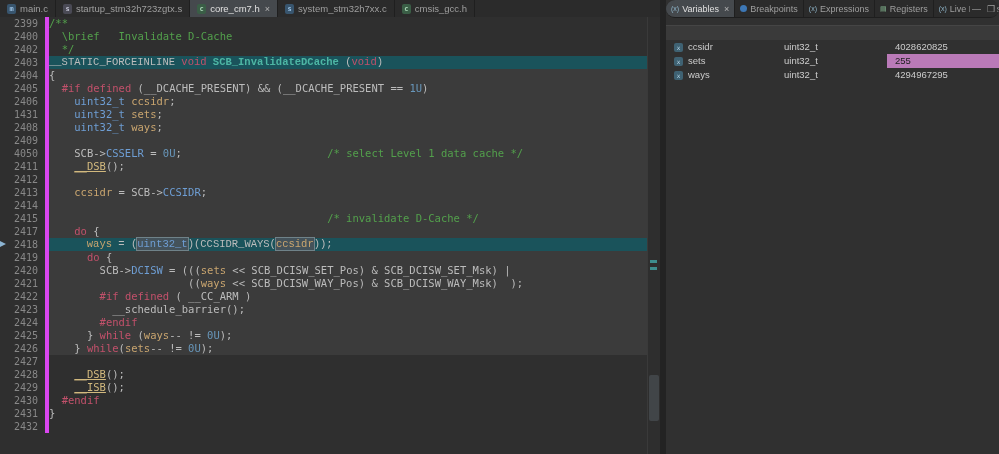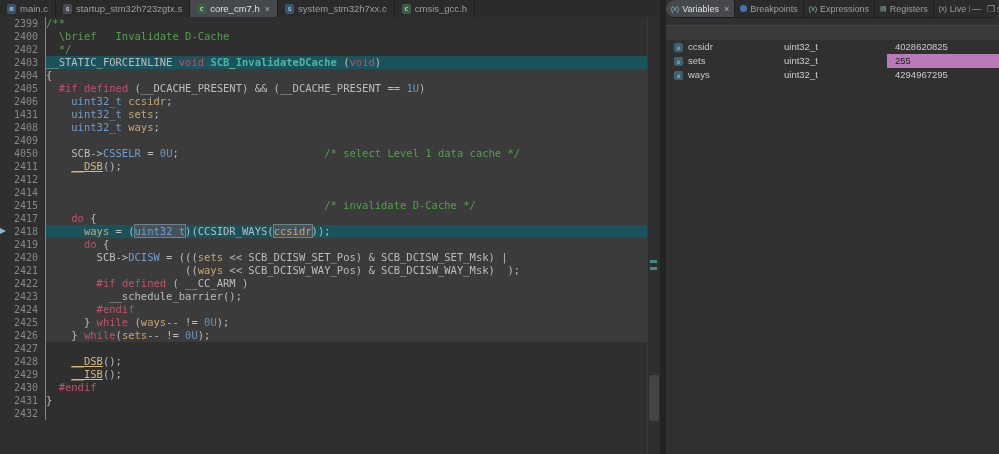--- a/index.html
+++ b/index.html
@@ -18,24 +18,24 @@
          font:bold 7px/10px "DejaVu Sans Mono",monospace;text-align:center;}
   .c-file-icon{background:#38556e;color:#9cc3e5;}
   .s-file-icon{background:#4a4a55;color:#c5c5d5;}
   .h-file-icon{background:#3a5e46;color:#a8d5b5;}
 
   #code-area{position:absolute;top:17px;left:0;right:0;bottom:0;background:#2f2f2f;overflow:hidden;}
   #code-lines{position:absolute;top:0;left:0;width:calc(100% - 12px);}
   .code-row{display:flex;height:13px;line-height:13px;font-family:"DejaVu Sans Mono",monospace;font-size:10.5px;}
   .ann{flex:0 0 8px;position:relative;background:#2f2f2f;}
   .lnum{flex:0 0 30px;text-align:right;padding-right:7px;color:#888;background:#2f2f2f;
-        border-right:1px solid #d946ef;font-size:10px;}
+        border-right:4px solid #d946ef;font-size:10px;}
   .lcode{flex:1 1 auto;white-space:pre;color:var(--tok-pl);}
   .row-band .lcode{background:var(--band);}
-  .row-sel .lcode,.row-dbg .lcode{background:var(--teal);}
+  .row-sel .lcode,.row-dbg .lcode{background:var(--teal);font-family:Liberation Mono, monospace;}
   .tk-pl{color:var(--tok-pl);}
   .tk-kw{color:var(--tok-kw);}
   .tk-ty{color:var(--tok-ty);}
   .tk-nm{color:var(--tok-nm);}
   .tk-var{color:var(--tok-var);}
   .tk-fn{color:var(--tok-fn);text-decoration:underline;}
   .tk-fd{color:var(--tok-fd);font-weight:bold;}
   .tk-cm{color:var(--tok-cm);}
   .tk-occ{background:#44525a;box-shadow:0 0 0 1px #6f8289;}
   .ip-arrow{position:absolute;left:0;top:3px;width:0;height:0;
@@ -168,20 +168,25 @@
             <span class="lnum">2411</span>
             <span class="lcode"><span class="tk-pl">    </span><span class="tk-fn">__DSB</span><span class="tk-pl">();</span></span>
           </div>
           <div class="code-row row-band">
             <span class="ann"></span>
             <span class="lnum">2412</span>
             <span class="lcode"></span>
           </div>
           <div class="code-row row-band">
             <span class="ann"></span>
+            <span class="lnum">2413</span>
+            <span class="lcode"><span class="tk-pl">    </span><span class="tk-var">ccsidr</span><span class="tk-pl"> = SCB-&gt;</span><span class="tk-ty">CCSIDR</span><span class="tk-pl">;</span></span>
+          </div>
+          <div class="code-row row-band">
+            <span class="ann"></span>
             <span class="lnum">2414</span>
             <span class="lcode"></span>
           </div>
           <div class="code-row row-band">
             <span class="ann"></span>
             <span class="lnum">2415</span>
             <span class="lcode"><span class="tk-pl">                                            </span><span class="tk-cm">/* invalidate D-Cache */</span></span>
           </div>
           <div class="code-row row-band">
             <span class="ann"></span>

